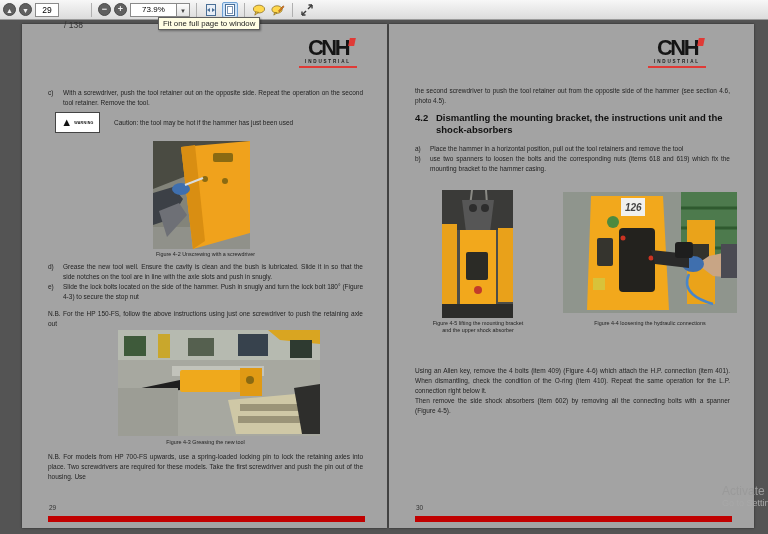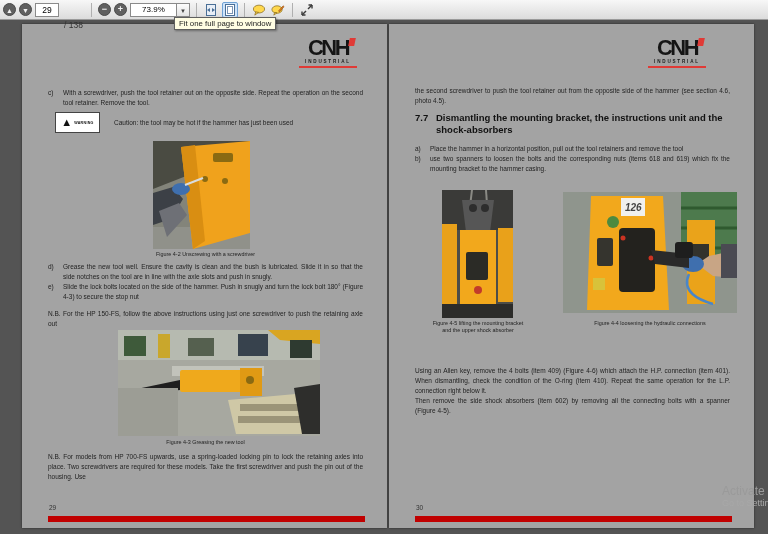--- a/index.html
+++ b/index.html
@@ -21,21 +21,21 @@
   .tsep { width:1px; height:14px; background:#b0b0b0; margin:0 3px; flex:none; }
   .zoombox { display:flex; align-items:center; height:14px; }
   .zoominput { width:47px; height:14px; border:1px solid #8a8a8a; background:#fff;
                font-size:8px; text-align:center; font-family:"Liberation Sans",sans-serif; }
   .zoomdrop { width:13px; height:14px; border:1px solid #8a8a8a; border-left:none;
               background:linear-gradient(#fdfdfd,#e2e2e2); font-size:6px; line-height:14px;
               text-align:center; color:#444; }
   .ticon { width:16px; height:16px; display:flex; align-items:center; justify-content:center;
            border:1px solid transparent; border-radius:2px; flex:none; }
   .ticon.hovered { background:#cfe4fa; border-color:#6ea1d4; }
-  .tooltip { position:absolute; left:174px; top:17px; height:13px;
+  .tooltip { position:absolute; left:158px; top:17px; height:13px;
              background:#fffde3; border:1px solid #5f5f5f; padding:1px 4px 0 4px;
              font-size:7.8px; color:#222; white-space:nowrap; z-index:60;
              box-shadow:1px 1px 2px rgba(0,0,0,.35); }
 
   
   .canvas { position:absolute; left:0; top:21px; width:768px; height:513px; background:#545454; }
   .page { position:absolute; top:3px; width:365px; height:504px; background:#a3a3a3;
           box-shadow:0 0 2px rgba(0,0,0,.55); }
   .page.left  { left:22px; }
   .page.right { left:389px; }
@@ -232,21 +232,21 @@
     <div class="logo">
       <div class="logo-brand">CNH</div>
       <div class="logo-accent"></div>
       <div class="logo-sub">INDUSTRIAL</div>
       <div class="logo-underline"></div>
     </div>
 
     <div class="content" style="top:62px;">the second screwdriver to push the tool retainer out from the opposite side of the hammer (see section 4.6, photo 4.5).</div>
 
     <div class="heading" style="top:88px;">
-      <span class="hnum">7.7</span>
+      <span class="hnum">4.2</span>
       <span class="htext">Dismantling the mounting bracket, the instructions unit and the shock-absorbers</span>
     </div>
 
     <div class="content" style="top:120px;">
       <div class="list-item">
         <span class="li-label">a)</span>
         <span class="li-text">Place the hammer in a horizontal position, pull out the tool retainers and remove the tool</span>
       </div>
       <div class="list-item">
         <span class="li-label">b)</span>

